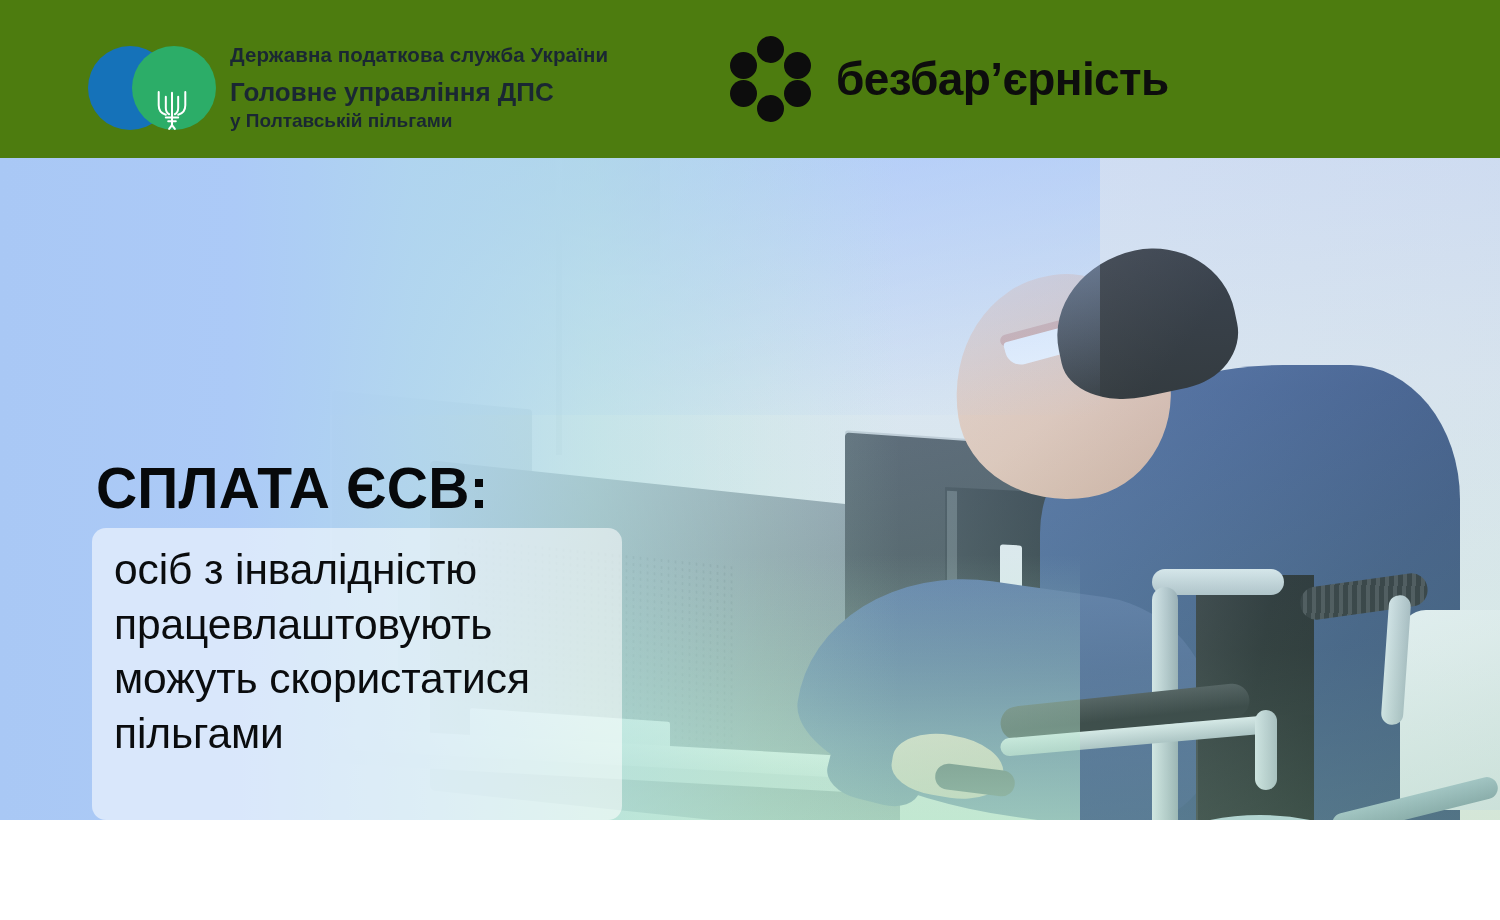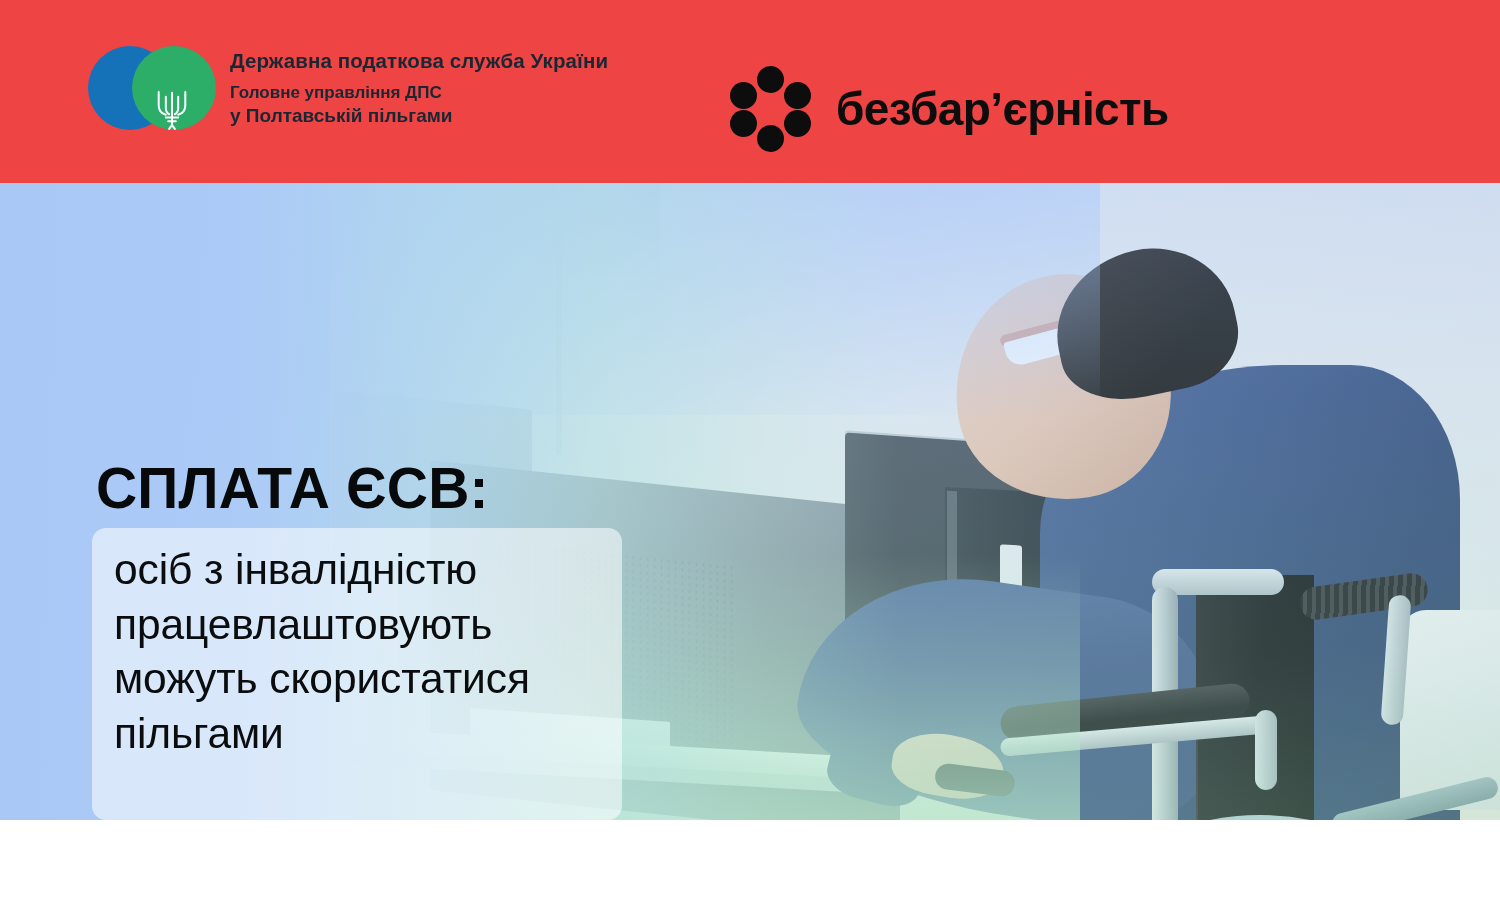--- a/index.html
+++ b/index.html
@@ -4,36 +4,36 @@
 <title>Банер ДПС — Сплата ЄСВ</title>
 <style>
   * { margin:0; padding:0; box-sizing:border-box; }
   html,body { width:1500px; height:920px; overflow:hidden; background:#ffffff; }
   body { font-family:"Liberation Sans","DejaVu Sans",sans-serif; }
 
   .poster { position:relative; width:1500px; height:920px; overflow:hidden; background:#fff; }
 
   
   .header {
-    position:absolute; left:0; top:0; width:1500px; height:183px;
-    background:#ef4444; z-index:40;
+    position:absolute; left:0; top:0; width:1500px; height:158px;
+    background:#4d7c0f; z-index:40;
     display:flex; align-items:center;
   }
   .dps-logo { position:absolute; left:88px; top:40px; display:flex; align-items:center; }
   .dps-marks { position:relative; width:128px; height:96px; flex:none; }
   .circ { position:absolute; top:6px; width:84px; height:84px; border-radius:50%; }
   .circ-blue  { left:0;    background:#1572b9; }
   .circ-green { left:44px; background:#2cad68; }
   .trident { position:absolute; left:84px; top:46px; width:38px; height:46px; transform:translateX(-50%); }
   .dps-text { margin-left:14px; color:#1a2733; }
   .dps-line1 { font-size:20.5px; font-weight:bold; letter-spacing:.1px; line-height:1.25; white-space:nowrap; }
-  .dps-line2 { font-size:17px; font-weight:bold; line-height:1.28; margin-top:8px; white-space:nowrap; }
+  .dps-line2 { font-size:26px; font-weight:bold; line-height:1.28; margin-top:8px; white-space:nowrap; }
   .dps-line3 { font-size:19px; font-weight:bold; line-height:1.28; white-space:nowrap; }
 
-  .bb-logo { position:absolute; left:728px; top:66px; display:flex; align-items:center;text-align:right; }
+  .bb-logo { position:absolute; left:728px; top:36px; display:flex; align-items:center;text-align:right; }
   .bb-dots { position:relative; width:86px; height:86px; flex:none; }
   .bb-dot { position:absolute; width:27px; height:27px; border-radius:50%; background:#0d0d0d; }
   .bb-word { margin-left:22px; font-size:46px; font-weight:bold; color:#0d0d0d;
              letter-spacing:-.6px; line-height:1; white-space:nowrap; }
 
   
   .art { position:absolute; left:0; top:155px; width:1500px; height:665px; overflow:hidden;
          background:linear-gradient(175deg,#a6c5fc 0%,#abcaf8 22%,#b4ddee 48%,#b6e7d8 74%,#b9e9cd 100%); }
 
   

